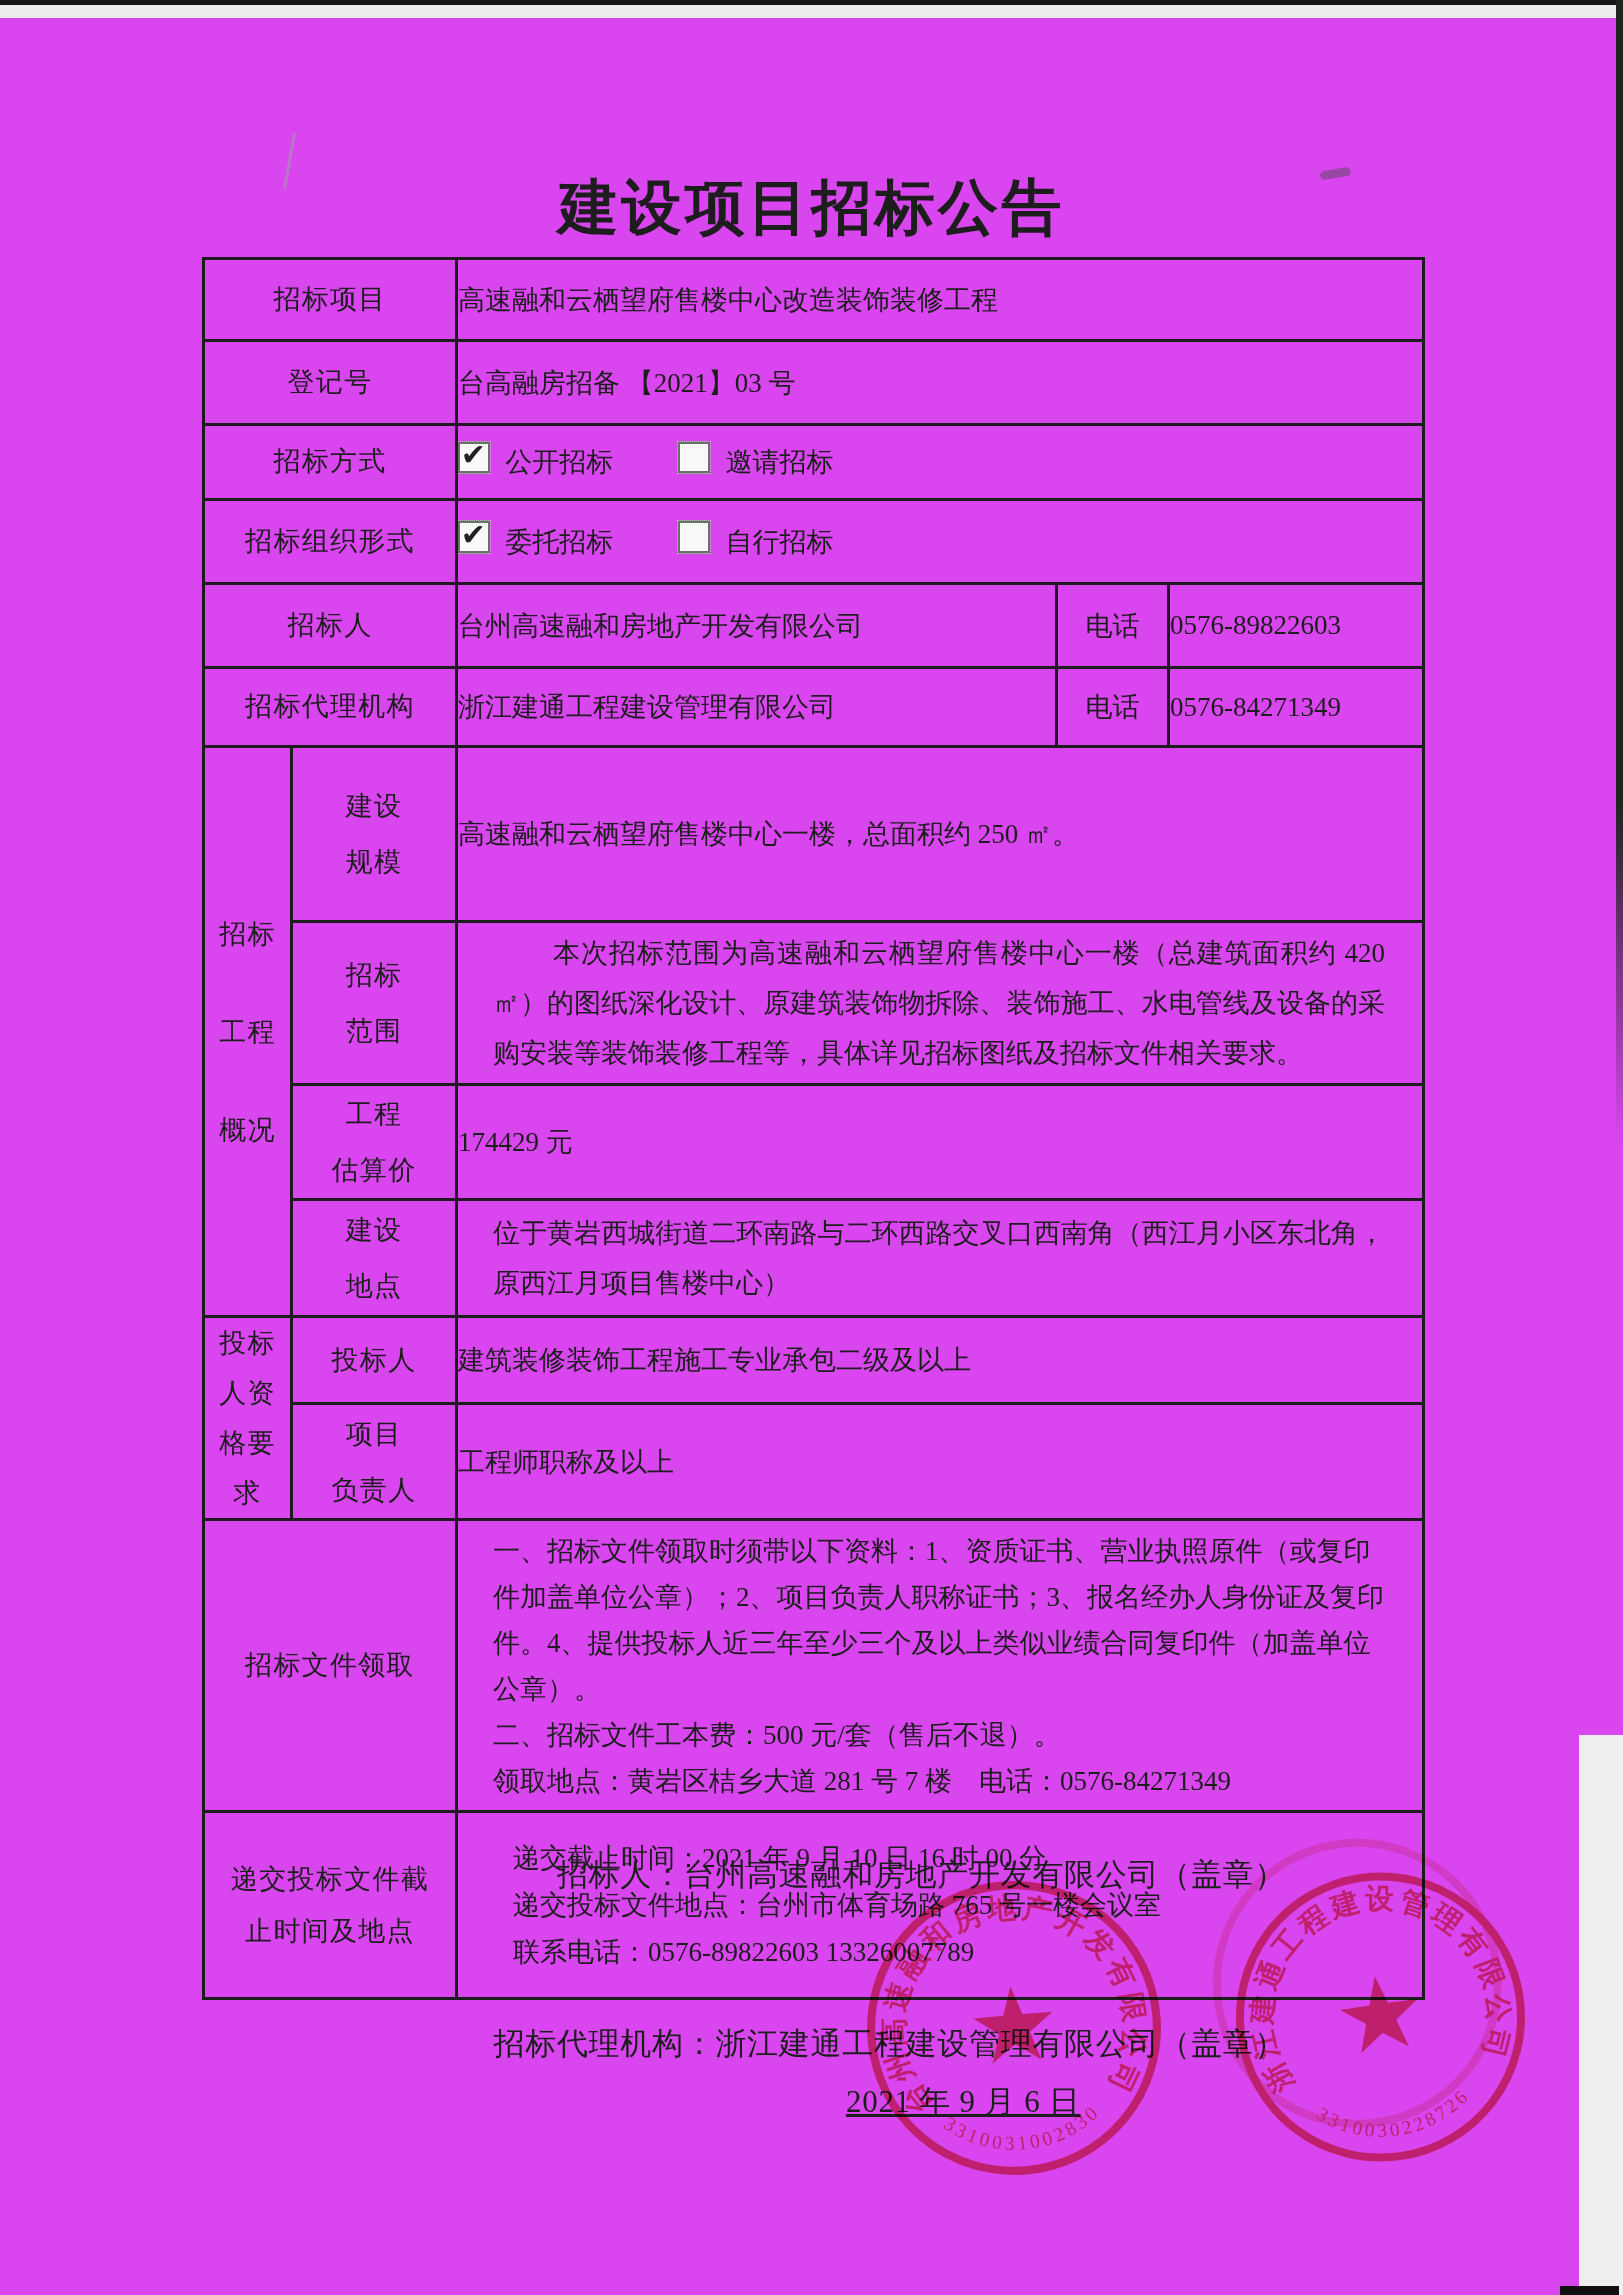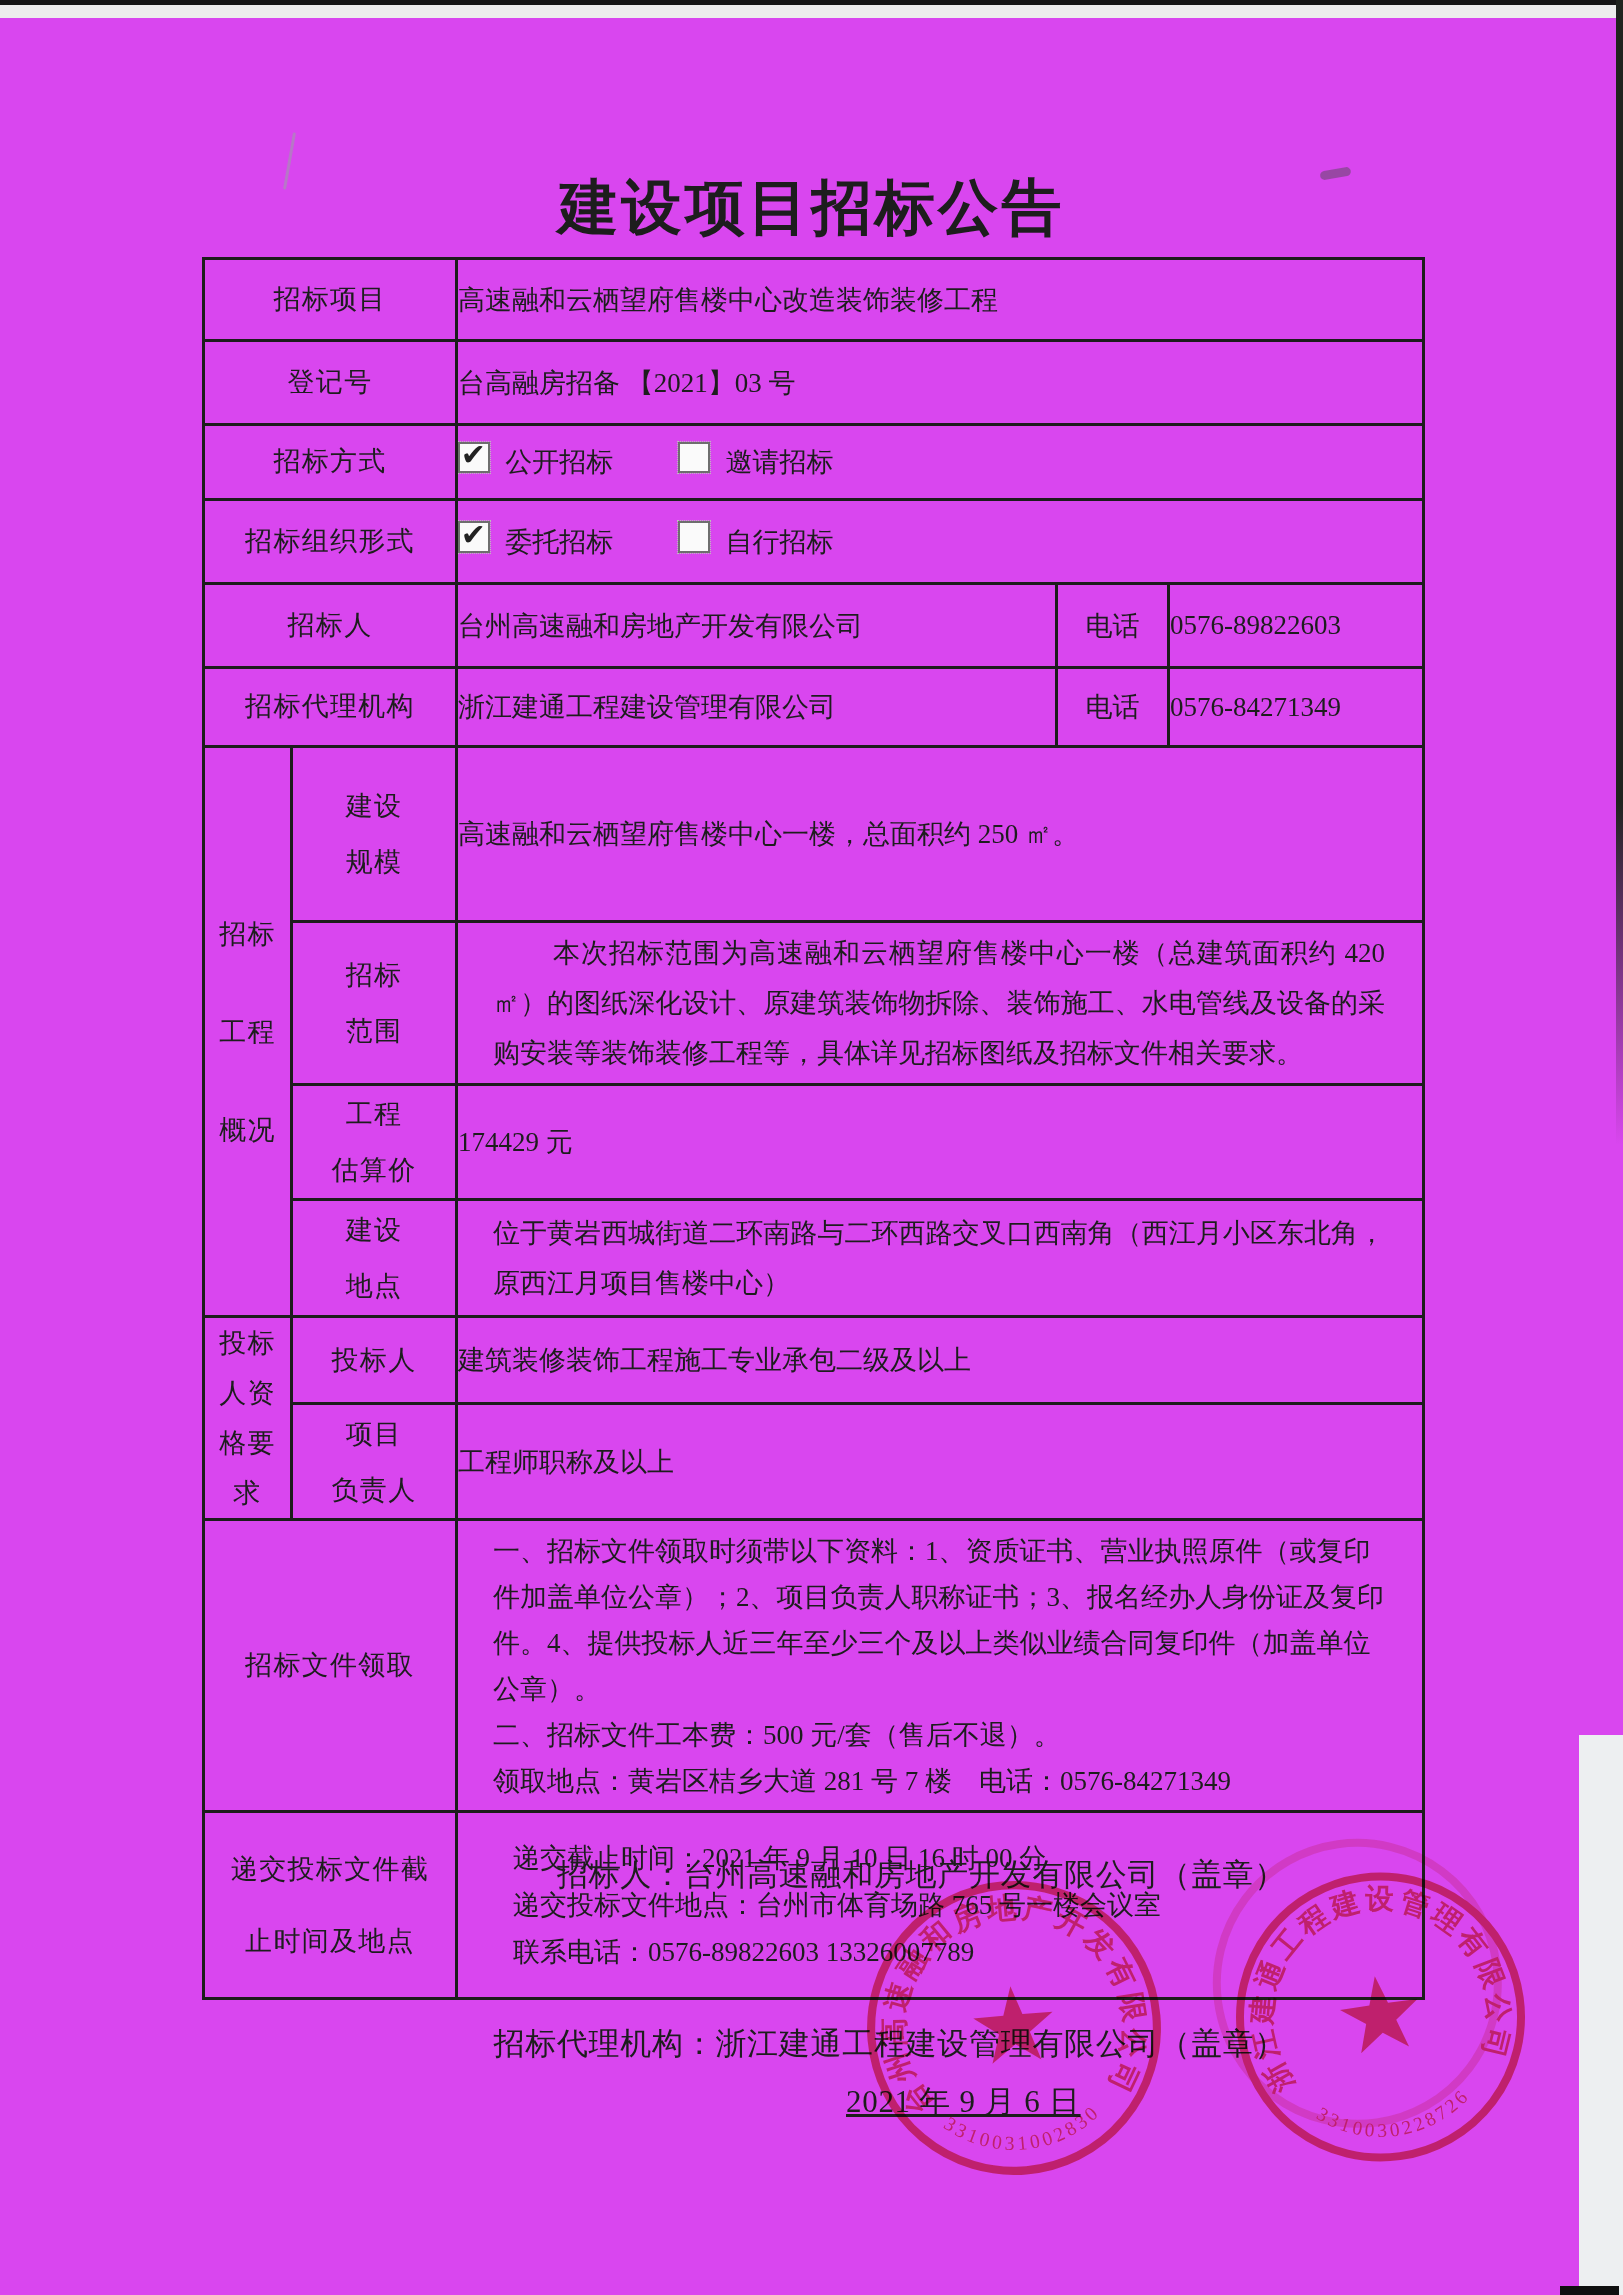--- a/index.html
+++ b/index.html
@@ -28,21 +28,21 @@
   table.doc-table {
     position:absolute; left:202px; top:257px; width:1220px;
     border-collapse:collapse; table-layout:fixed;
   }
   .doc-table td {
     border:3.9px solid #1c1c1c; font-size:27px; vertical-align:middle;
     padding:0; overflow:hidden;
   }
   .lbl { text-align:center; letter-spacing:1.3px; white-space:pre-line; line-height:1.45; }
   .lbl2 { line-height:56px; }           
-  .lbl-sub { line-height:72px; }        
+  .lbl-sub { line-height:52px; }        
   .vlbl-big { line-height:98px; white-space:pre-line; text-align:center; }
   .vlbl-4   { line-height:50px;  white-space:pre-line; text-align:center; }
   .val { padding-left:35px; }
   .val-pad { padding-right:26px; }
   .phone-lbl { text-align:center; }
   .phone-val { padding-left:18.3px; }
   .para {
     padding:5.2px 37px 5.2px 35px; text-indent:60px; line-height:50px; text-align:justify;
   }
   .multiline { white-space:pre-line; line-height:46px; padding:6.5px 29px 6.5px 35px; }

